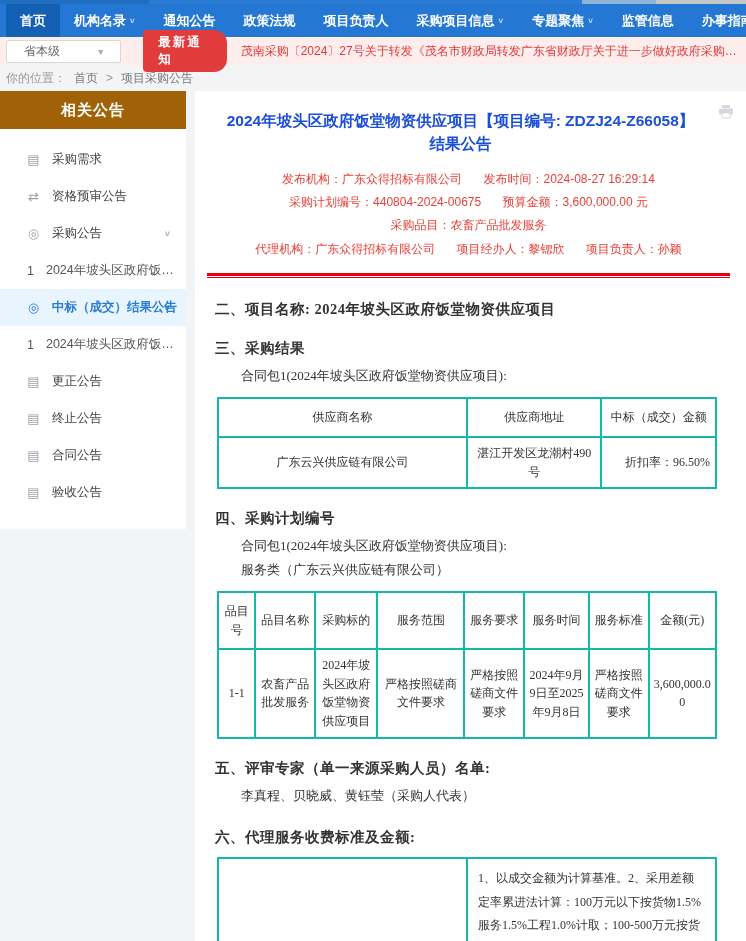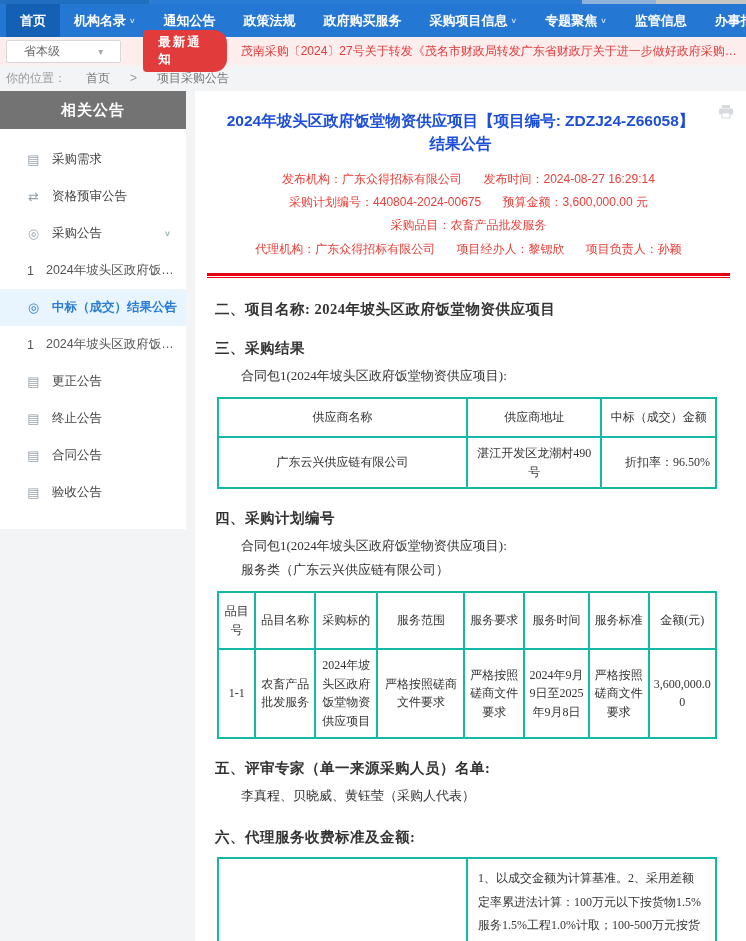--- a/index.html
+++ b/index.html
@@ -16,27 +16,27 @@
   .nav-item{display:flex;align-items:center;gap:3px;padding:0 14px;color:#fff;font-size:13px;font-weight:bold;cursor:pointer;white-space:nowrap;}
   .nav-item.active{background:#1460b4;}
   .nav-item .caret{font-size:9px;font-weight:normal;opacity:.85;transform:scaleY(.8);}
   
   .notice-bar{height:28px;background:#fdeded;display:flex;align-items:center;padding:0 6px;gap:14px;}
   .region-select{width:86px;height:21px;background:#fff;border:1px solid #d8d8d8;border-radius:2px;display:flex;align-items:center;justify-content:space-between;padding:0 17px;font-size:12px;color:#666;cursor:pointer;}
   .region-select .sel-arrow{color:#aaa;font-size:10px;}
   .notice-badge{background:#e23b3b;color:#ffffff;font-size:12.5px;font-weight:bold;letter-spacing:2px;padding:4px 15px;border-radius:4px 13px 13px 4px;margin-left:8px;}
   .notice-text{color:#e03a3a;font-size:12px;white-space:nowrap;overflow:hidden;text-overflow:ellipsis;cursor:pointer;}
   
-  .breadcrumb{height:26px;display:flex;align-items:center;font-size:12px;color:#999;padding:0 6px;gap:20px;}
+  .breadcrumb{height:26px;display:flex;align-items:center;font-size:12px;color:#999;padding:0 6px;gap:8px;}
   .breadcrumb .crumb{color:#777;cursor:pointer;}
   
   .content{display:flex;align-items:flex-start;gap:9px;}
   
   .sidebar{width:186px;background:#fff;padding-bottom:18px;}
-  .side-header{height:38px;line-height:38px;background:#737373;color:#fff;font-size:15px;font-weight:bold;text-align:center;letter-spacing:1px;}
+  .side-header{height:38px;line-height:38px;background:#a16207;color:#fff;font-size:15px;font-weight:bold;text-align:center;letter-spacing:1px;}
   .side-list{padding-top:12px;}
   .side-item{position:relative;display:flex;align-items:center;gap:11px;padding:10px 0 10px 26px;font-size:12.5px;color:#444;cursor:pointer;}
   .side-item .s-icon{width:15px;color:#98a2ac;font-size:13px;text-align:center;}
   .side-item .caret{position:absolute;right:15px;color:#9aa;font-size:10px;transform:scaleY(.8);}
   .side-item.active{background:#e8f4fe;color:#2a7dd2;font-weight:bold;}
   .side-item.active .s-icon,.side-item.active .caret{color:#2a7dd2;}
   .side-sub{display:flex;align-items:center;gap:12px;padding:10px 8px 10px 27px;font-size:12.5px;color:#555;cursor:pointer;}
   .side-sub .s-num{color:#555;}
   .side-sub .s-label{white-space:nowrap;overflow:hidden;text-overflow:ellipsis;max-width:132px;}
   
@@ -70,21 +70,21 @@
       <span>机构名录</span>
       <span class="caret">∨</span>
     </div>
   <div class="nav-item">
       <span>通知公告</span>
     </div>
   <div class="nav-item">
       <span>政策法规</span>
     </div>
   <div class="nav-item">
-      <span>政府购买服务</span>
+      <span>项目负责人</span>
     </div>
   <div class="nav-item">
       <span>采购项目信息</span>
       <span class="caret">∨</span>
     </div>
   <div class="nav-item">
       <span>专题聚焦</span>
       <span class="caret">∨</span>
     </div>
   <div class="nav-item">

